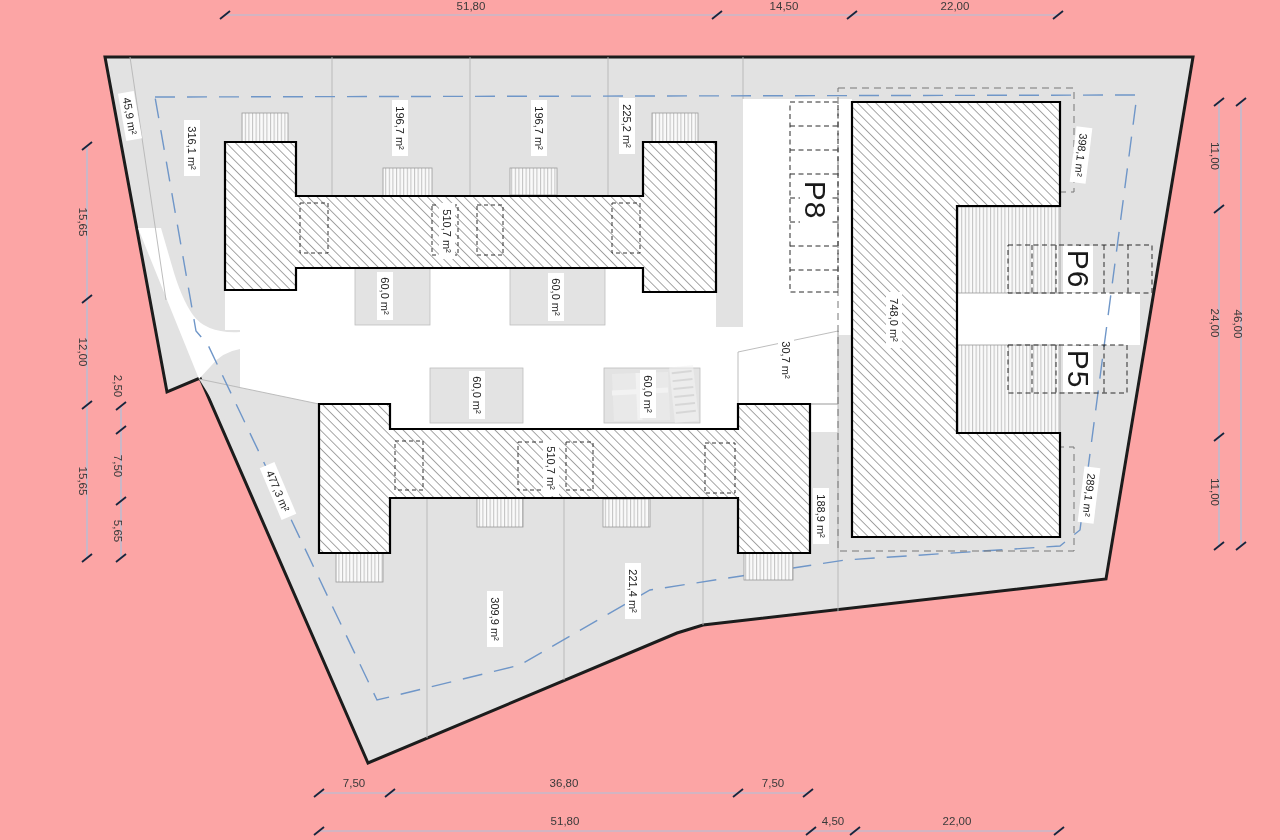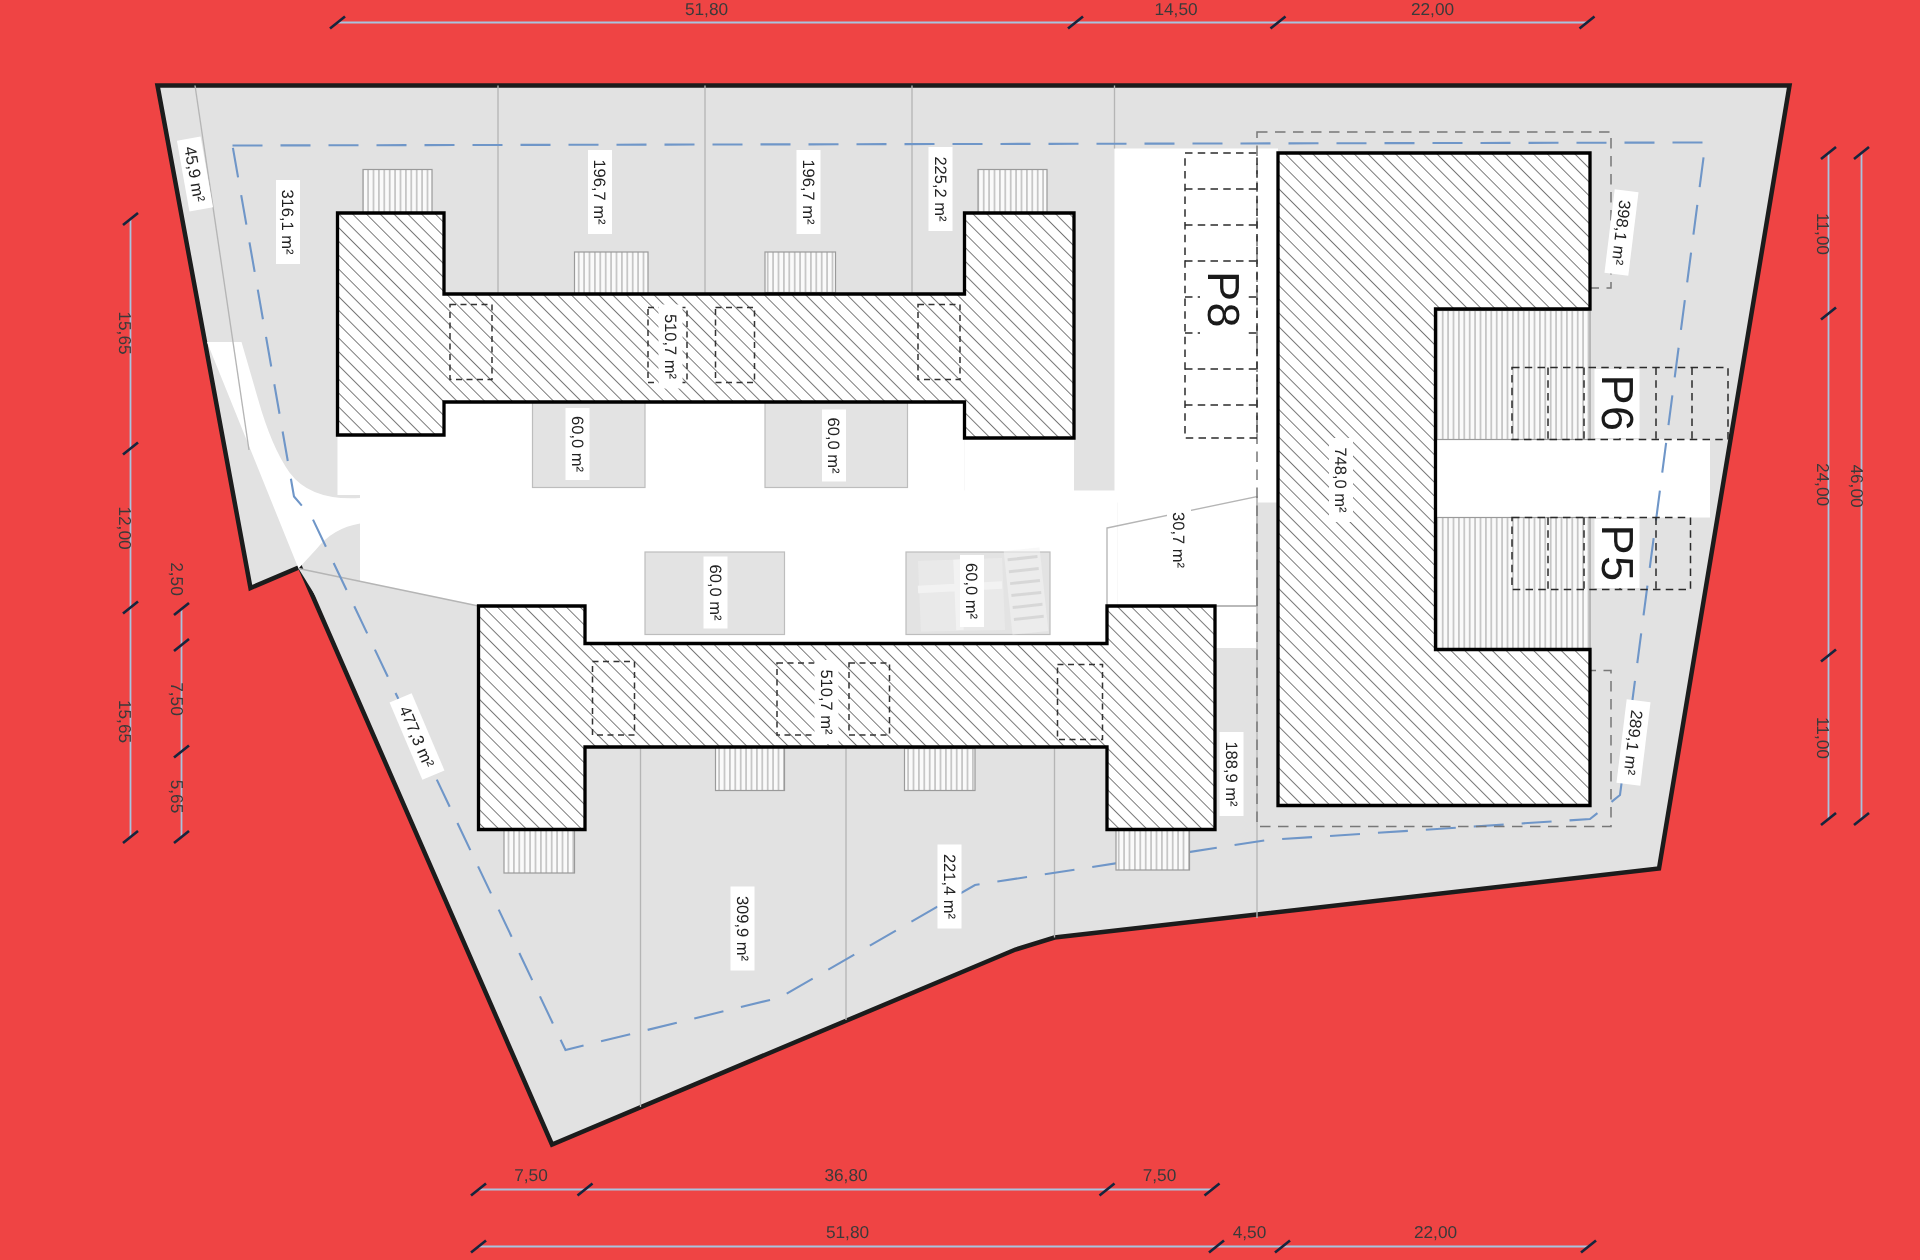--- a/index.html
+++ b/index.html
@@ -1,16 +1,16 @@
 <!DOCTYPE html>
 <html><head>
 <meta charset="utf-8">
 <style>
   html,body{margin:0;padding:0;background:#fff;}
-  .stage{width:1280px;height:840px;position:relative;background:#ef4444;overflow:hidden;}
+  .stage{width:1280px;height:840px;position:relative;background:#fca5a5;overflow:hidden;}
   svg{display:block;}
   text{font-family:"Liberation Sans","DejaVu Sans",sans-serif;}
   .dimtext{font-size:11.5px;fill:#3a3a3a;}
   .alab{font-size:11px;fill:#222;}
   .plab{font-size:30px;fill:#1a1a1a;letter-spacing:1px;}
   .lbl{fill:#ffffff;}
   .dimline{stroke:#a9c3de;stroke-width:1.2;fill:none;}
   .lotline{stroke:#b5b5b5;stroke-width:0.9;fill:none;}
   .stair{fill:none;stroke:#333;stroke-width:1;stroke-dasharray:4 3;}
   .stall{fill:none;stroke:#2b2b2b;stroke-width:1;stroke-dasharray:5 3.5;}

